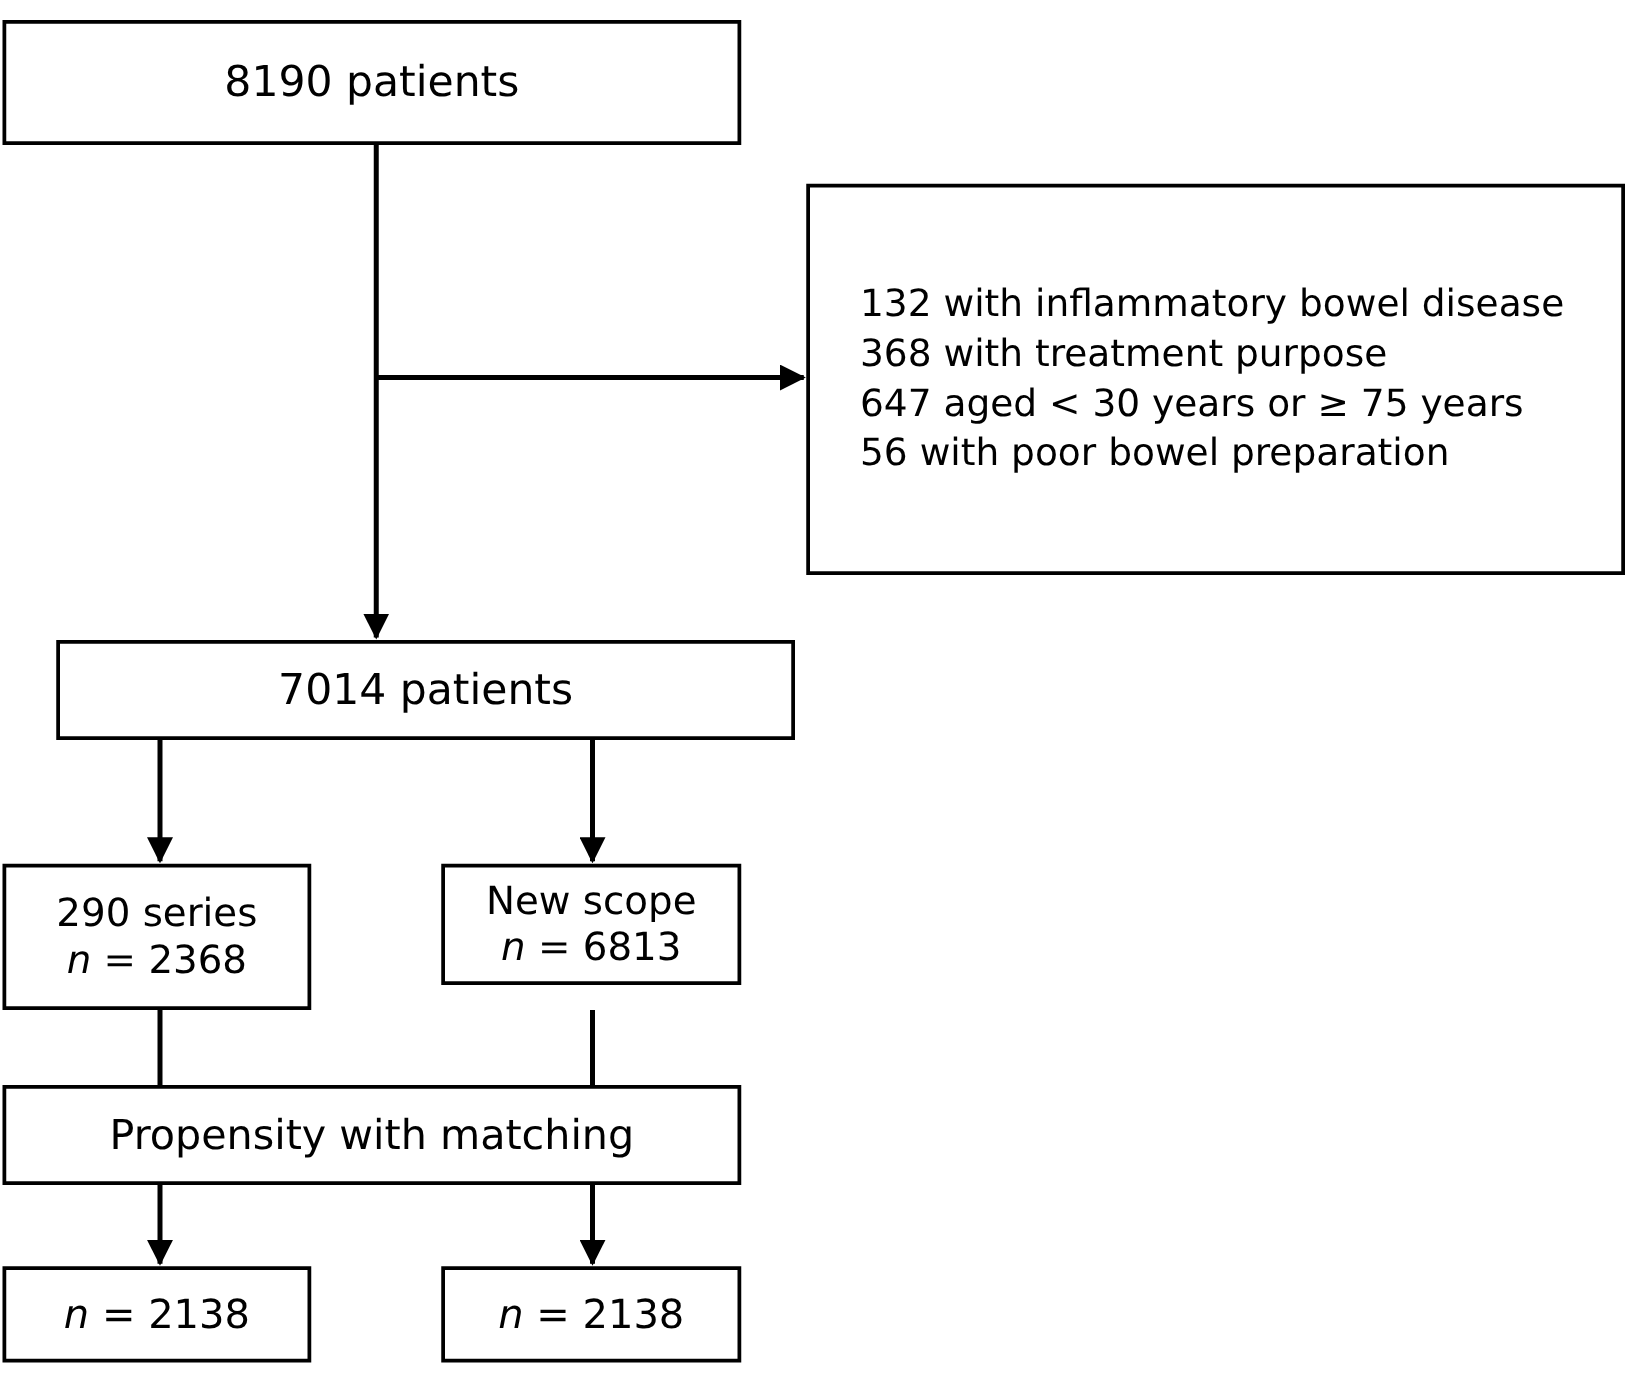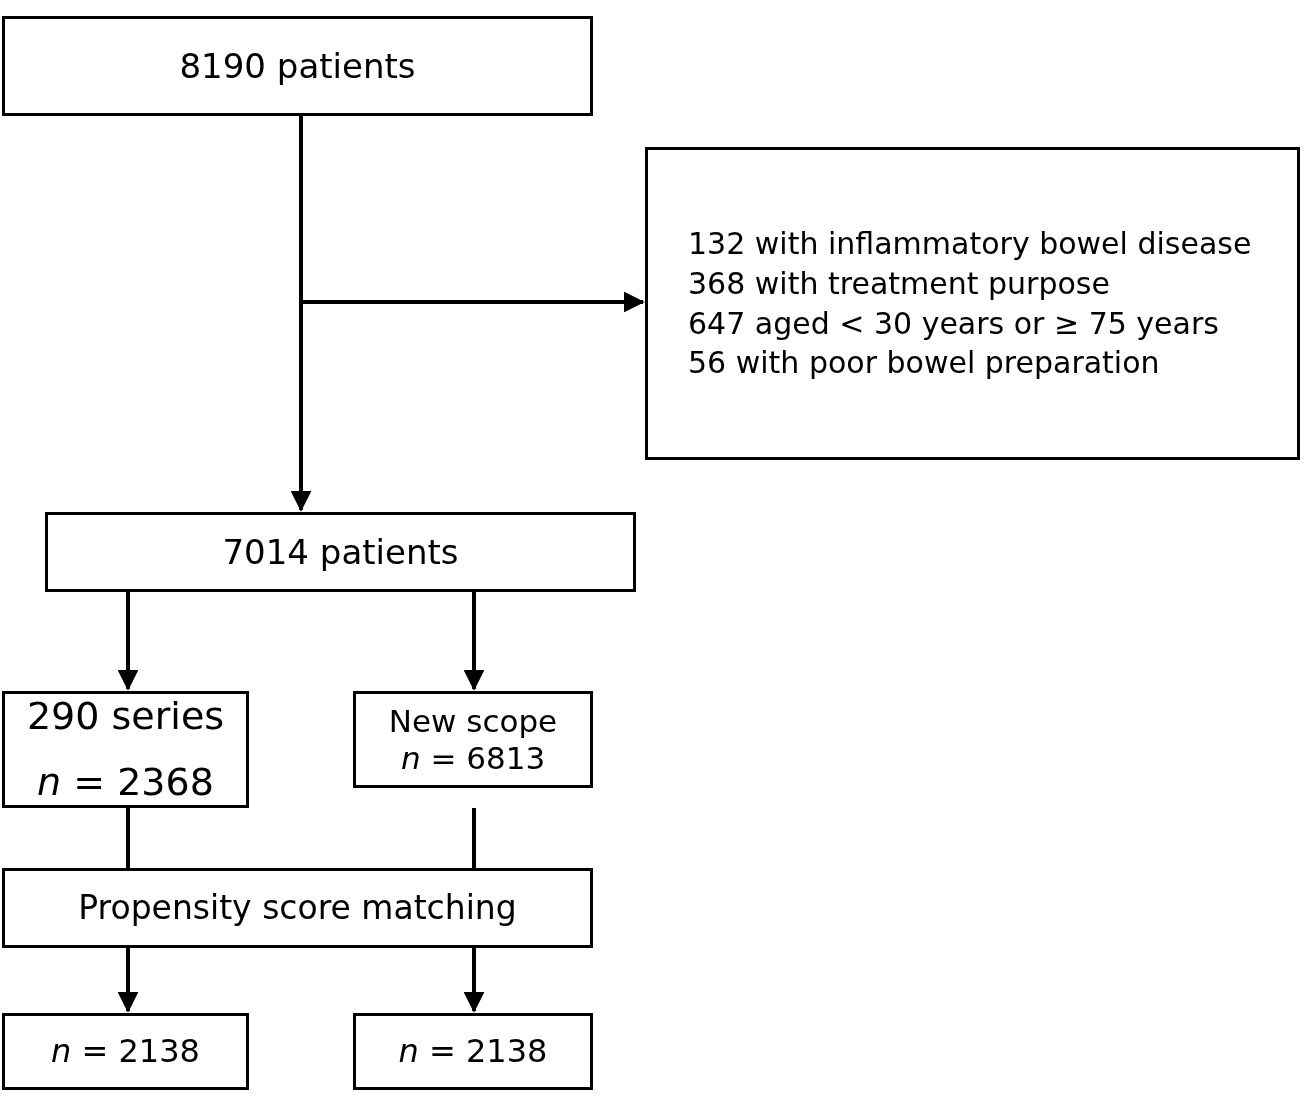--- a/index.html
+++ b/index.html
@@ -41,21 +41,21 @@
     line-height: 1.18;
   }
 
   
   #node-total        { left: 2px;   top: 16px;   width: 591px; height: 100px;  font-size: 34px; }
   #node-eligible     { left: 2px;   top: 512px;  width: 591px; height: 80px;  font-size: 34px; margin-left: 43px; }
   #node-exclusions   { left: 645px; top: 147px;  width: 655px; height: 313px;
                        align-items: flex-start; justify-content: center; padding-left: 40px;
                        font-size: 30px; text-align: left; }
   #node-exclusions .node-line { line-height: 1.33; }
-  #node-old-scope    { left: 2px;   top: 691px;  width: 247px; height: 117px; font-size: 38px; justify-content: space-between; }
+  #node-old-scope    { left: 2px;   top: 691px;  width: 247px; height: 117px; font-size: 31px; }
   #node-new-scope    { left: 353px; top: 691px;  width: 240px; height: 97px; font-size: 31px; }
   #node-psm          { left: 2px;   top: 868px;  width: 591px; height: 80px;  font-size: 33px; }
   #node-matched-old  { left: 2px;   top: 1013px; width: 247px; height: 77px;  font-size: 32px; }
   #node-matched-new  { left: 353px; top: 1013px; width: 240px; height: 77px;  font-size: 32px; }
 
   .ital { font-style: italic; }
 </style>
 </head>
 <body>
 
@@ -104,21 +104,21 @@
     <span class="node-line">290 series</span>
     <span class="node-line"><span class="ital">n</span>&nbsp;<span>= 2368</span></span>
   </div>
 
   <div class="node" id="node-new-scope">
     <span class="node-line">New scope</span>
     <span class="node-line"><span class="ital">n</span>&nbsp;<span>= 6813</span></span>
   </div>
 
   <div class="node" id="node-psm">
-    <span class="node-line">Propensity score matching</span>
+    <span class="node-line">Propensity with matching</span>
   </div>
 
   <div class="node" id="node-matched-old">
     <span class="node-line"><span class="ital">n</span>&nbsp;<span>= 2138</span></span>
   </div>
 
   <div class="node" id="node-matched-new">
     <span class="node-line"><span class="ital">n</span>&nbsp;<span>= 2138</span></span>
   </div>
 

